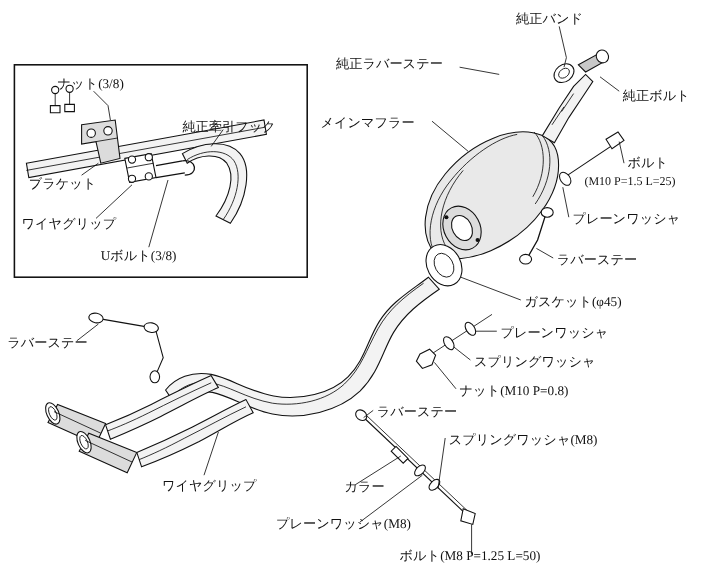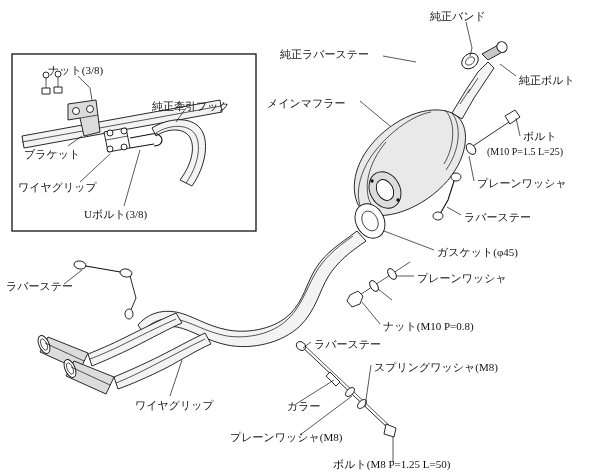--- a/index.html
+++ b/index.html
@@ -300,20 +300,21 @@
   <div class="label" style="left:430px; top:10px;">純正バンド</div>
   <div class="label" style="left:280px; top:48px;">純正ラバーステー</div>
   <div class="label" style="left:519px; top:74px;">純正ボルト</div>
   <div class="label" style="left:267px; top:97px;">メインマフラー</div>
   <div class="label" style="left:523px; top:130px;">ボルト</div>
   <div class="label small" style="left:487px; top:146px;">(M10 P=1.5 L=25)</div>
   <div class="label" style="left:477px; top:177px;">プレーンワッシャ</div>
   <div class="label" style="left:464px; top:211px;">ラバーステー</div>
   <div class="label" style="left:437px; top:246px;">ガスケット(φ45)</div>
   <div class="label" style="left:417px; top:272px;">プレーンワッシャ</div>
+  <div class="label" style="left:395px; top:296px;">スプリングワッシャ</div>
   <div class="label" style="left:383px; top:320px;">ナット(M10 P=0.8)</div>
   <div class="label" style="left:374px; top:361px;">スプリングワッシャ(M8)</div>
   <div class="label" style="left:314px; top:338px;">ラバーステー</div>
   <div class="label" style="left:287px; top:400px;">カラー</div>
   <div class="label" style="left:230px; top:431px;">プレーンワッシャ(M8)</div>
   <div class="label" style="left:333px; top:458px;">ボルト(M8 P=1.25 L=50)</div>
   <div class="label" style="left:6px; top:280px;">ラバーステー</div>
   <div class="label" style="left:135px; top:399px;">ワイヤグリップ</div>
 
   <div class="label" style="left:48px; top:64px;">ナット(3/8)</div>

